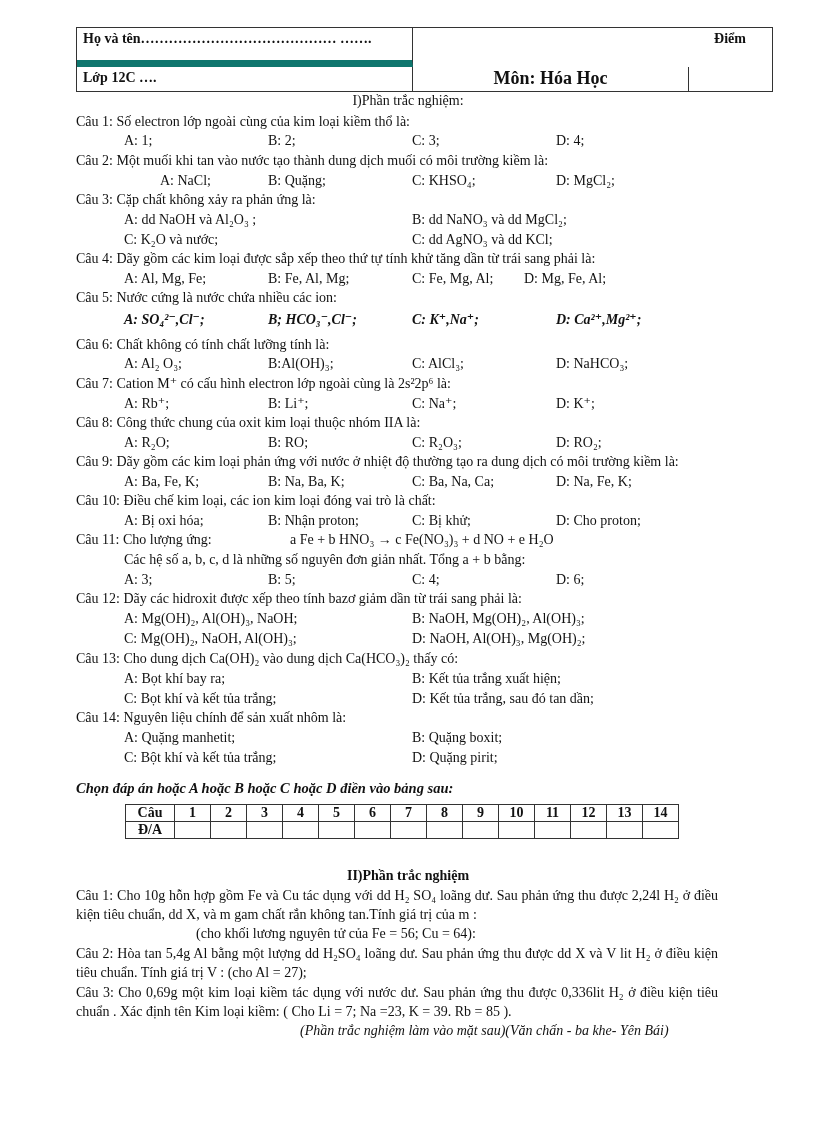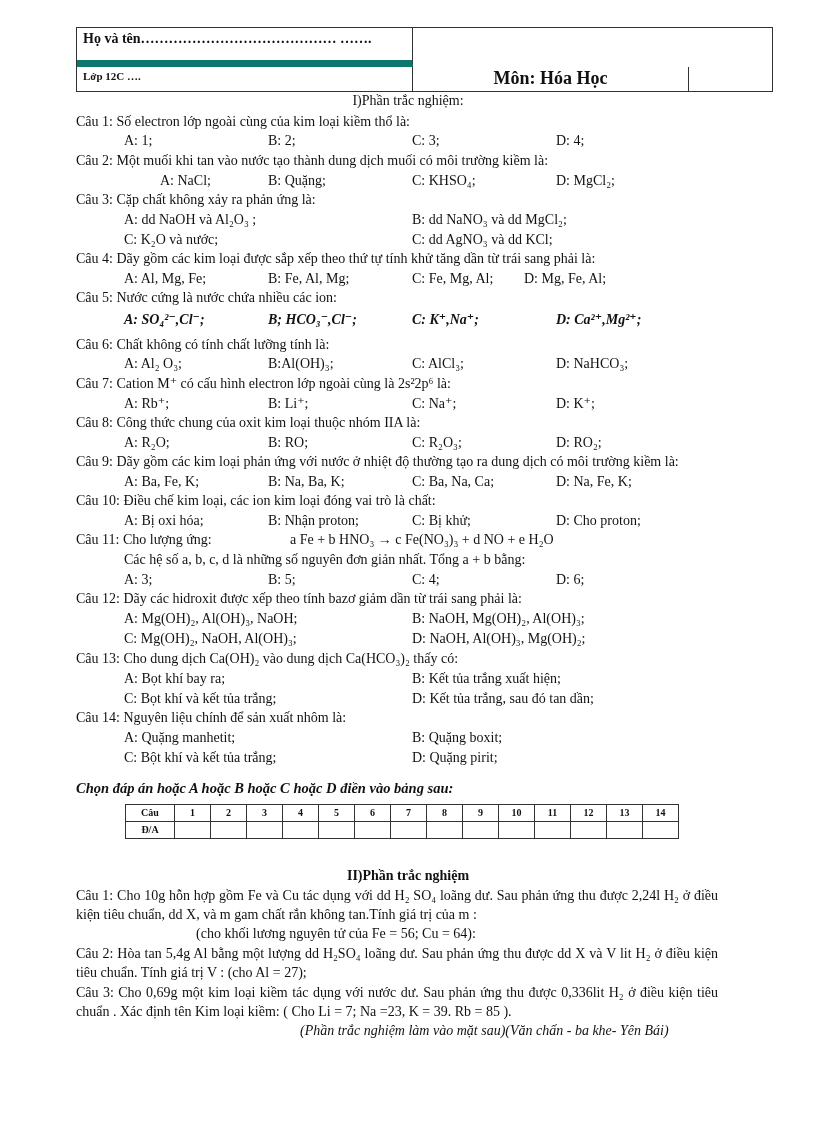--- a/index.html
+++ b/index.html
@@ -2,43 +2,44 @@
 <html><head>
 <meta charset="utf-8">
 <style>
   html, body { margin:0; padding:0; background:#ffffff; }
   body { width:816px; height:1123px; position:relative; overflow:hidden;
          font-family:"Liberation Serif", "DejaVu Serif", serif; color:#111; font-size:14px; }
   .hdr { position:absolute; left:76px; top:27px; width:697px; height:65px;
          border:1.5px solid #333; box-sizing:border-box; }
   .hdr .c { position:absolute; box-sizing:border-box; }
   .hdr .name { left:0; top:0; width:336px; height:39px; border-right:1px solid #333; border-bottom:7px solid #0f766e; padding:3px 6px; font-weight:bold; font-size:14px; }
-  .hdr .cls  { left:0; top:39px; width:336px; height:24px; border-right:1px solid #333; padding:3px 6px; font-weight:bold; font-size:11px; }
+  .hdr .cls  { left:0; top:39px; width:336px; height:24px; border-right:1px solid #333; padding:3px 6px; font-weight:bold; font-size:14px; }
   .hdr .title { left:336px; top:0; width:276px; height:39px; border-right:1px solid #333; border-bottom:1px solid #333; text-align:center; font-weight:bold; font-size:18px; padding-top:3px; }
   .hdr .subj { left:336px; top:39px; width:276px; height:24px; border-right:1px solid #333; text-align:center; font-weight:bold; font-size:18px; padding-top:1px; }
   .hdr .score { left:612px; top:0; width:82px; height:63px; text-align:center; font-weight:bold; font-size:14px; padding-top:3px; }
   .sec-title { position:absolute; left:0; width:816px; text-align:center; font-size:14px; }
   .line { position:absolute; left:76px; white-space:nowrap; font-size:14px; line-height:18px; }
   .opt { position:absolute; white-space:nowrap; font-size:14px; line-height:18px; }
   .ion { font-weight:bold; font-style:italic; }
   .instr { position:absolute; left:76px; font-weight:bold; font-style:italic; font-size:14.5px; }
   table.ans { position:absolute; left:125px; top:804px; border-collapse:collapse; border:1.5px solid #333; }
-  table.ans td { border:1px solid #333; height:16px; padding:0; text-align:center; font-weight:bold; font-size:10px; line-height:16px; }
+  table.ans td { border:1px solid #333; height:16px; padding:0; text-align:center; font-weight:bold; font-size:14px; line-height:16px; }
   table.ans td.h { width:48px; }
   table.ans td.n { width:35px; }
   .para { position:absolute; left:76px; width:642px; font-size:14px; line-height:19px; text-align:justify; }
   .foot { position:absolute; left:300px; font-style:italic; font-size:14px; }
 </style>
 </head>
 <body>
 
 <div class="hdr">
   <div class="c name">Họ và tên…………………………………… …….</div>
   <div class="c cls">Lớp 12C ….</div>
   <div class="c subj">Môn: Hóa Học</div>
+  <div class="c score">Điểm</div>
 </div>
 
 <div class="sec-title" style="top:93px;">I)Phần trắc nghiệm:</div>
 
 <div class="line" style="top:113px;">Câu 1: Số electron lớp ngoài cùng của kim loại kiềm thổ là:</div>
 <div class="opt" style="left:124px;top:132px;">A: 1;</div>
 <div class="opt" style="left:268px;top:132px;">B: 2;</div>
 <div class="opt" style="left:412px;top:132px;">C: 3;</div>
 <div class="opt" style="left:556px;top:132px;">D: 4;</div>
 

